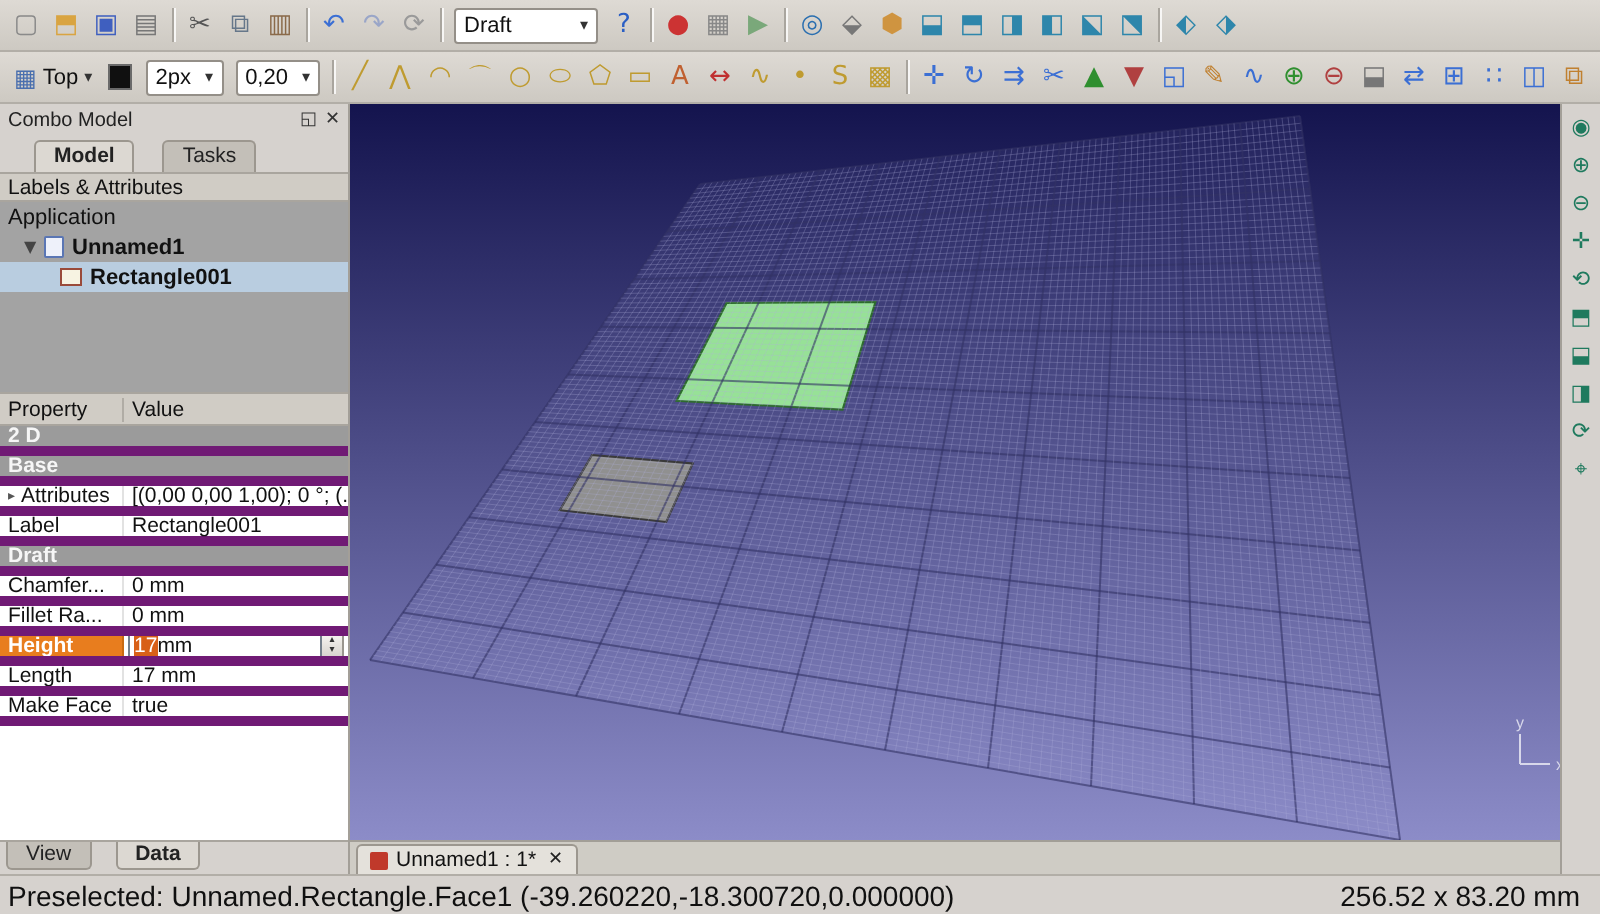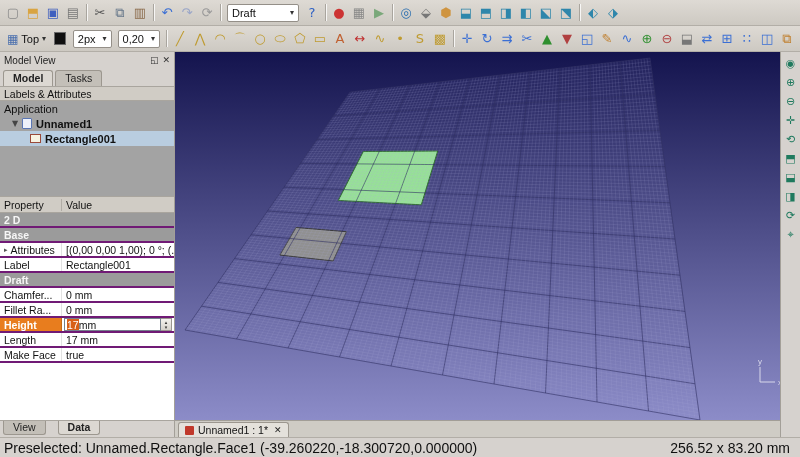--- a/index.html
+++ b/index.html
@@ -18,38 +18,38 @@
   .plane-btn{display:inline-flex;align-items:center;gap:3px;height:20px;padding:0 4px;font-size:11px;}
   .plane-btn .arr{font-size:8px;color:#333;}
   .grid-ic{color:#4a6fae;font-family:"DejaVu Sans",sans-serif;font-size:12px;}
   .swatch{width:13px;height:13px;background:#101010;border:1px solid #6a6a6a;margin:0 4px;display:inline-block;}
 
   
   #main{flex:1;display:flex;min-height:0;}
   #left-panel{width:175px;flex:0 0 175px;display:flex;flex-direction:column;background:#d6d2ce;border-right:1px solid #a39f98;}
   .panel-title{height:16px;flex:0 0 16px;display:flex;align-items:center;padding:0 4px;font-size:10px;color:#222;}
   .pt-btns{margin-left:auto;display:flex;gap:4px;font-size:9px;color:#333;font-family:"DejaVu Sans",sans-serif;}
-  .tabs-top{height:18px;flex:0 0 18px;display:flex;align-items:flex-end;padding-left:3px;gap:2px;}
+  .tabs-top{height:18px;flex:0 0 18px;display:flex;align-items:flex-end;padding-left:17px;gap:14px;}
   .tab{font-size:10.5px;padding:1px 9px 2px;background:#c3bfb8;border:1px solid #9c978f;border-bottom:none;border-radius:3px 3px 0 0;color:#222;}
   .tab.active{background:#dcd8d2;font-weight:bold;}
   .tree-header{height:15px;flex:0 0 15px;background:#d0ccc5;border-top:1px solid #a9a59e;border-bottom:1px solid #a9a59e;font-size:10.5px;display:flex;align-items:center;padding-left:4px;}
   .tree{flex:0 0 96px;background:#a3a3a3;overflow:hidden;border-bottom:1px solid #a9a59e;}
   .trow{height:15px;display:flex;align-items:center;font-size:11px;padding-left:4px;}
   .trow.doc{padding-left:12px;}
   .trow.child{padding-left:30px;}
   .trow.selected{background:#b9cde0;}
   .exp-arrow{font-size:8px;color:#444;width:10px;font-family:"DejaVu Sans",sans-serif;}
   .doc-icon{width:10px;height:11px;background:#eef1fa;border:1px solid #5a76b4;border-radius:1px;margin-right:4px;}
   .rect-icon{width:11px;height:9px;background:#f7f3e2;border:1px solid #9a4a3a;margin-right:4px;}
 
   .prop-header{height:16px;flex:0 0 16px;display:flex;align-items:center;background:#d0ccc5;border-bottom:1px solid #a9a59e;font-size:10.5px;}
   .prop-header .c1{width:62px;flex:0 0 62px;padding-left:4px;border-right:1px solid #b0aca5;}
   .prop-header .c2{padding-left:4px;}
   .prop-table{background:#fff;flex:0 0 150px;}
-  .prow{height:15px;display:flex;align-items:center;border-bottom:2px solid #701a75;font-size:10.5px;}
+  .prow{height:15px;display:flex;align-items:center;border-bottom:5px solid #701a75;font-size:10.5px;}
   .prow .pl{width:62px;flex:0 0 62px;height:100%;display:flex;align-items:center;padding-left:4px;border-right:1px solid #e2e2e2;white-space:nowrap;overflow:hidden;}
   .prow .pv{flex:1;padding-left:4px;white-space:nowrap;overflow:hidden;}
   .prow.group{background:#9b9b9b;color:#f6f6f6;font-weight:bold;padding-left:4px;}
   .exp{font-size:7px;color:#555;margin-right:3px;font-style:normal;font-family:"DejaVu Sans",sans-serif;}
   .prow.editing .pl{background:#e87d1e;color:#fff;font-weight:bold;border-right-color:#c96a12;}
   .editor{display:flex;align-items:center;height:100%;padding:0 !important;}
   .spin-edit{flex:1;height:13px;margin:1px 0 1px 2px;border:1px solid #75808c;background:#fff;display:flex;align-items:center;padding-left:2px;overflow:hidden;}
   .seltext{background:#d86018;color:#fff;}
   .spin-btns{width:11px;height:13px;margin:1px 2px 1px 0;border:1px solid #9a968f;border-left:none;display:flex;flex-direction:column;align-items:center;justify-content:center;font-size:5px;line-height:5px;background:linear-gradient(#f4f2ee,#d6d2cc);color:#333;font-family:"DejaVu Sans",sans-serif;}
   .prop-filler{flex:1;background:#fff;}
@@ -279,21 +279,21 @@
         <span class="tbtn">
           <span class="glyph" style="color: rgb(192, 128, 48);">⧉</span>
         </span>
       </span>
   </div>
 
   <div id="main">
 
     <div id="left-panel">
       <div class="panel-title">
-        <span>Model View</span>
+        <span>Combo Model</span>
         <span class="pt-btns">
           <span>◱</span>
           <span>✕</span>
         </span>
       </div>
       <div class="tabs-top">
         <span class="tab active">Model</span>
         <span class="tab">Tasks</span>
       </div>
       <div class="tree-header">Labels &amp; Attributes</div>

